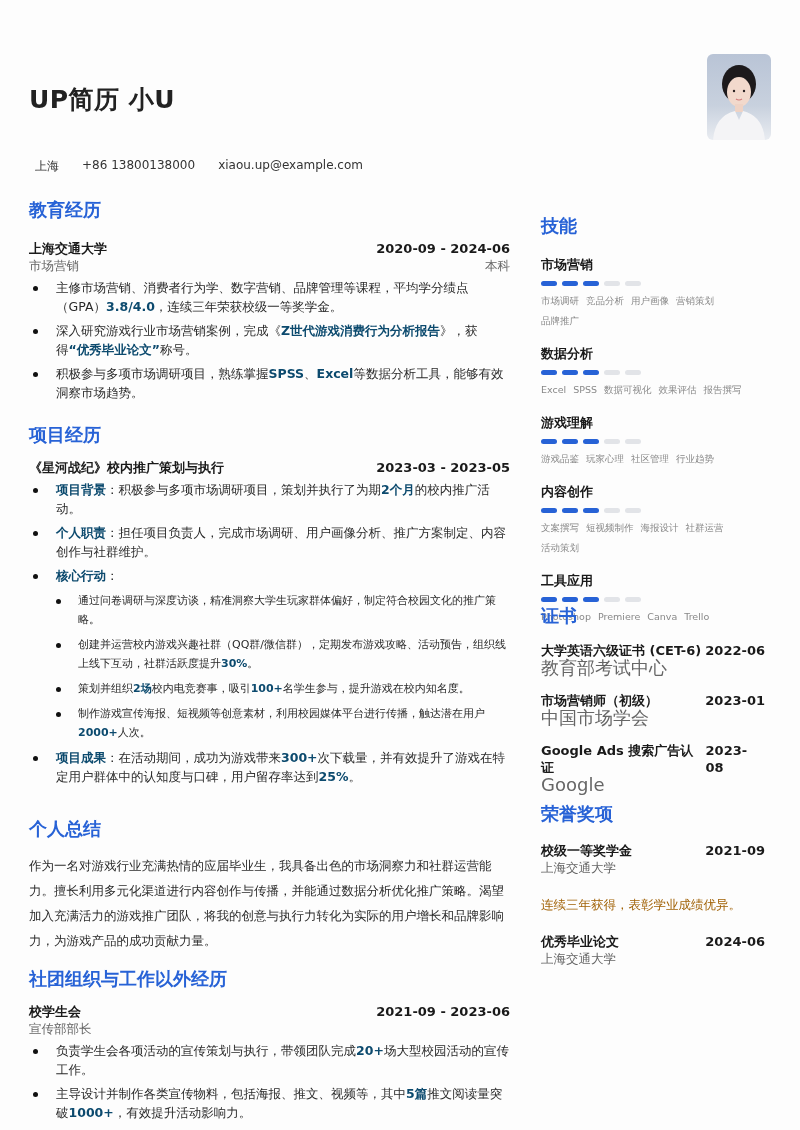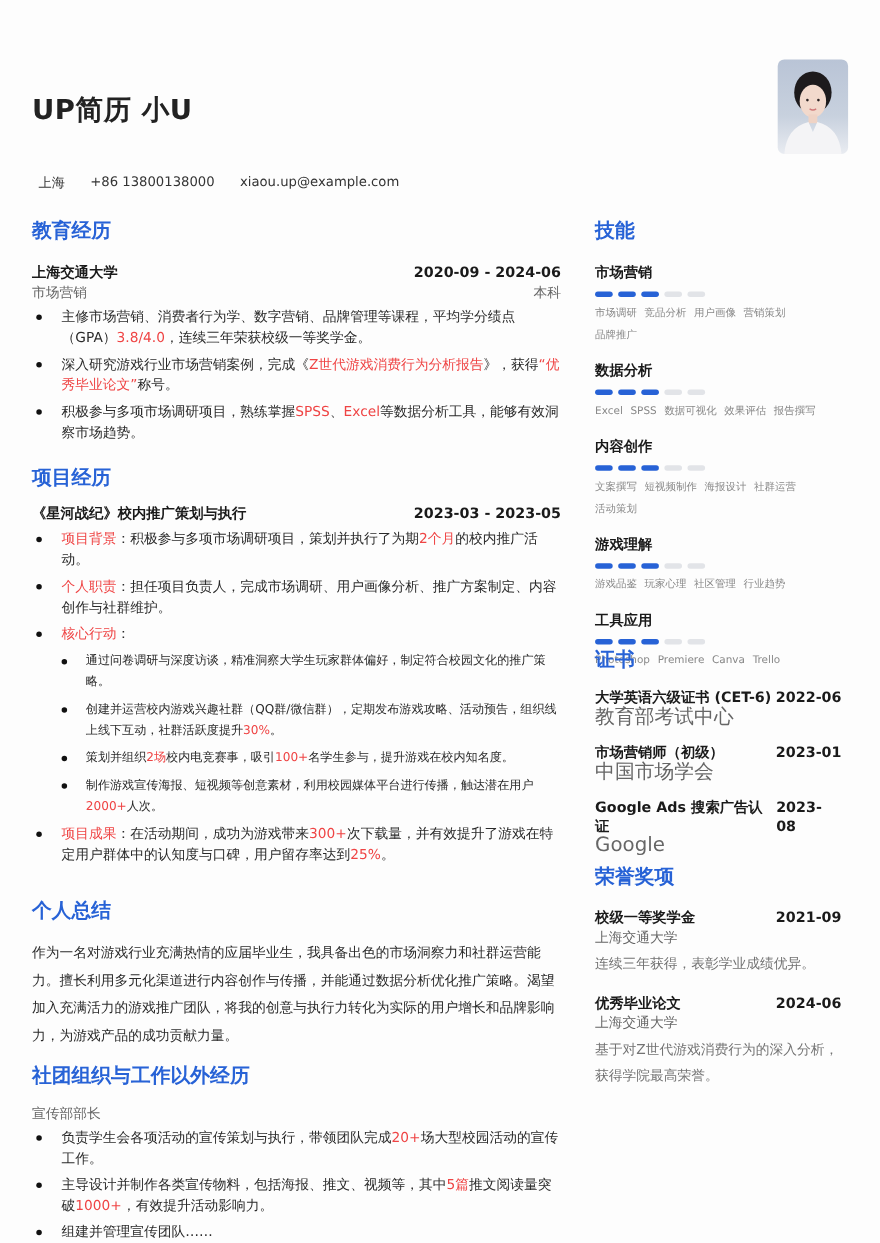--- a/index.html
+++ b/index.html
@@ -10,52 +10,52 @@
 
   
   .name { position: absolute; left: 29px; top: 83px; font-size: 25px; font-weight: bold; color: #222; letter-spacing: 0.5px; }
   .contact { position: absolute; left: 35px; top: 158px; display: flex; font-size: 12px; color: #333; }
   .contact span { margin-right: 23px; }
   .photo { position: absolute; left: 707px; top: 54px; width: 64px; height: 86px; border-radius: 6px; overflow: hidden;
            background: linear-gradient(180deg, #b9c4d6 0%, #c8d1de 60%, #e9ecf1 100%); }
 
   
   .left { position: absolute; left: 29px; top: 200px; width: 481px; }
-  .right { position: absolute; left: 541px; top: 200px; width: 224px; }
+  .right { position: absolute; left: 541px; top: 216px; width: 224px; }
 
   .sec-title { font-size: 18px; font-weight: bold; color: #2762d6; margin-bottom: 14px; height: 20px; line-height: 20px; }
 
   .row { display: flex; justify-content: space-between; align-items: baseline; }
   .entry-title { font-size: 13px; font-weight: bold; color: #1a1a1a; line-height: 17px; }
   .entry-date { font-size: 13px; font-weight: 600; color: #1a1a1a; line-height: 17px; }
   .entry-sub { font-size: 12.5px; color: #666; line-height: 17px; }
 
   ul.bul { list-style: none; margin-top: 4px; }
   ul.bul > li { position: relative; padding-left: 27px; font-size: 12.5px; line-height: 19px; color: #2a2a2a; margin-bottom: 5px; }
   ul.bul > li::before { content: ""; position: absolute; left: 4px; top: 8px; width: 5px; height: 5px; border-radius: 50%; background: #111; }
   ul.sub { list-style: none; margin-top: 6px; }
   ul.sub > li { position: relative; padding-left: 22px; font-size: 11px; line-height: 19px; color: #2a2a2a; margin-bottom: 6px; }
   ul.sub > li::before { content: ""; position: absolute; left: 0px; top: 8px; width: 5px; height: 5px; border-radius: 50%; background: #111; }
-  b { font-weight: normal; color: #ef4444; }
+  b { font-weight: bold; color: #0c4a6e; }
 
   .para { font-size: 12.5px; line-height: 25px; color: #2a2a2a; }
 
   
   .skill { margin-bottom: 14px; }
   .skill-name { font-size: 13px; font-weight: bold; color: #1a1a1a; line-height: 18px; }
   .bars { display: flex; margin-top: 7px; margin-bottom: 5px; }
   .bar { width: 16px; height: 5px; border-radius: 3px; margin-right: 5px; background: #e2e4e8; }
   .bar.on { background: #2762d6; }
   .tags { display: flex; flex-wrap: wrap; font-size: 9.5px; color: #888; line-height: 20px; }
   .tags span { margin-right: 7px; }
 
   
   .cert { margin-bottom: 16px; }
   .cert .entry-sub { font-size: 18px; }
-  .award-desc { font-size: 12.5px; line-height: 24px; color: #737373; margin-top: 4px; }
+  .award-desc { font-size: 12.5px; line-height: 24px; color: #a16207; margin-top: 17px; }
 </style>
 </head>
 <body>
 
 <div class="page">
 
   <div class="name">UP简历 小U</div>
   <div class="contact">
     <span>上海</span>
     <span>+86 13800138000</span>
@@ -114,20 +114,24 @@
       </ul>
     </section>
 
     <section style="height:150px;">
       <div class="sec-title">个人总结</div>
       <div class="para" style="margin-top:8px;">作为一名对游戏行业充满热情的应届毕业生，我具备出色的市场洞察力和社群运营能力。擅长利用多元化渠道进行内容创作与传播，并能通过数据分析优化推广策略。渴望加入充满活力的游戏推广团队，将我的创意与执行力转化为实际的用户增长和品牌影响力，为游戏产品的成功贡献力量。</div>
     </section>
 
     <section>
       <div class="sec-title">社团组织与工作以外经历</div>
+      <div class="row" style="margin-top:10px;">
+        <div class="entry-title">校学生会</div>
+        <div class="entry-date">2021-09 - 2023-06</div>
+      </div>
       <div class="entry-sub">宣传部部长</div>
       <ul class="bul">
         <li><span>负责学生会各项活动的宣传策划与执行，带领团队完成</span><b>20+</b><span>场大型校园活动的宣传工作。</span></li>
         <li><span>主导设计并制作各类宣传物料，包括海报、推文、视频等，其中</span><b>5篇</b><span>推文阅读量突破</span><b>1000+</b><span>，有效提升活动影响力。</span></li>
         <li><span>组建并管理宣传团队……</span></li>
       </ul>
     </section>
   </div>
 
   <div class="right">
@@ -166,55 +170,55 @@
         <div class="tags">
             <span>Excel</span>
             <span>SPSS</span>
             <span>数据可视化</span>
             <span>效果评估</span>
             <span>报告撰写</span>
           </div>
       </div>
 
       <div class="skill">
+        <div class="skill-name">游戏理解</div>
+        <div class="bars">
+            <i class="bar on"></i>
+            <i class="bar on"></i>
+            <i class="bar on"></i>
+            <i class="bar"></i>
+            <i class="bar"></i>
+          </div>
+        <div class="tags">
+            <span>游戏品鉴</span>
+            <span>玩家心理</span>
+            <span>社区管理</span>
+            <span>行业趋势</span>
+          </div>
+      </div>
+
+      <div class="skill">
         <div class="skill-name">内容创作</div>
         <div class="bars">
             <i class="bar on"></i>
             <i class="bar on"></i>
             <i class="bar on"></i>
             <i class="bar"></i>
             <i class="bar"></i>
           </div>
         <div class="tags">
             <span>文案撰写</span>
             <span>短视频制作</span>
             <span>海报设计</span>
             <span>社群运营</span>
             <span>活动策划</span>
           </div>
       </div>
 
       <div class="skill">
-        <div class="skill-name">游戏理解</div>
-        <div class="bars">
-            <i class="bar on"></i>
-            <i class="bar on"></i>
-            <i class="bar on"></i>
-            <i class="bar"></i>
-            <i class="bar"></i>
-          </div>
-        <div class="tags">
-            <span>游戏品鉴</span>
-            <span>玩家心理</span>
-            <span>社区管理</span>
-            <span>行业趋势</span>
-          </div>
-      </div>
-
-      <div class="skill">
         <div class="skill-name">工具应用</div>
         <div class="bars">
             <i class="bar on"></i>
             <i class="bar on"></i>
             <i class="bar on"></i>
             <i class="bar"></i>
             <i class="bar"></i>
           </div>
         <div class="tags">
             <span>Photoshop</span>
@@ -261,17 +265,16 @@
           </div>
         <div class="entry-sub">上海交通大学</div>
         <div class="award-desc">连续三年获得，表彰学业成绩优异。</div>
       </div>
       <div>
         <div class="row">
             <div class="entry-title">优秀毕业论文</div>
             <div class="entry-date">2024-06</div>
           </div>
         <div class="entry-sub">上海交通大学</div>
-        <div class="award-desc">基于对Z世代游戏消费行为的深入分析，获得学院最高荣誉。</div>
       </div>
     </section>
   </div>
 </div>
 
 </body></html>

